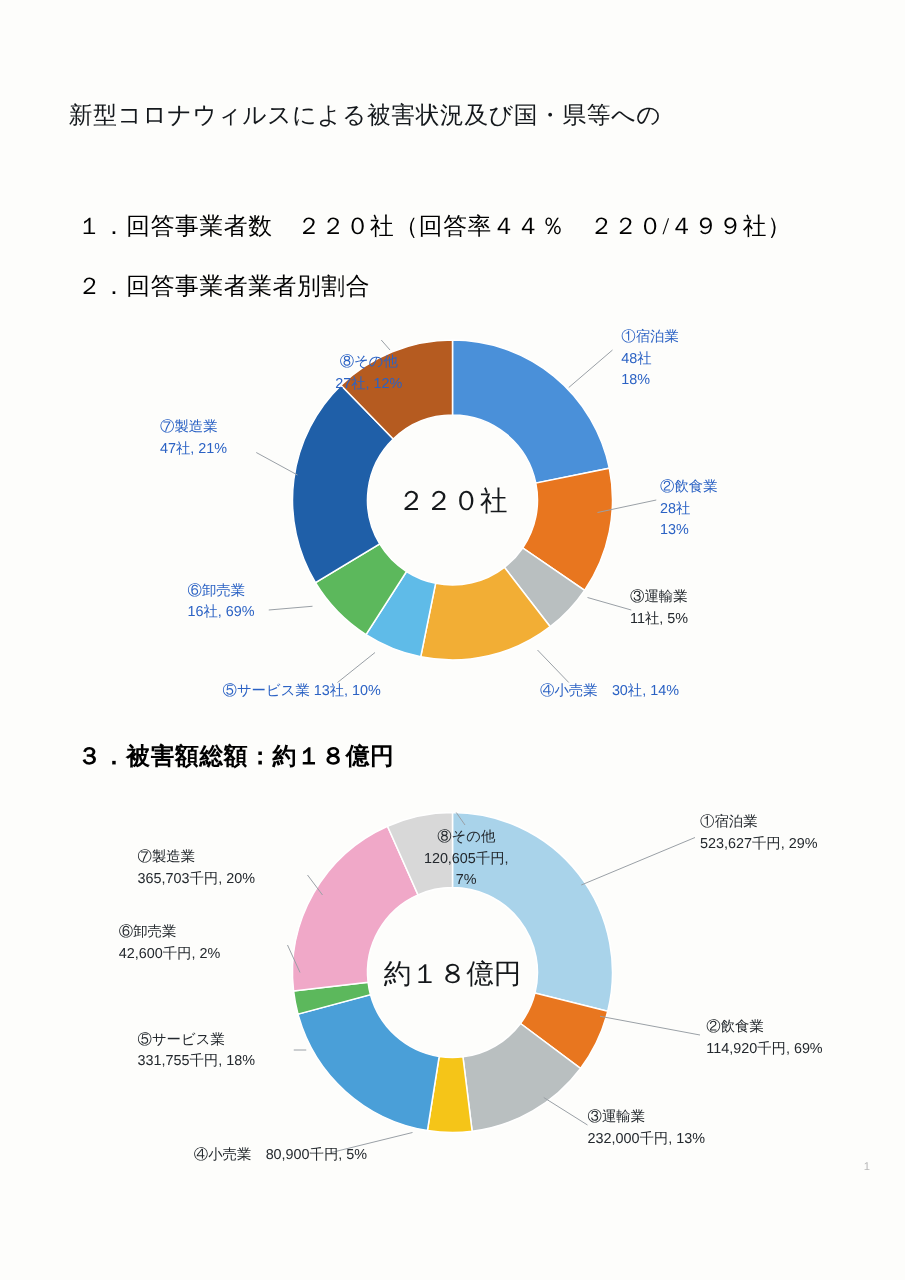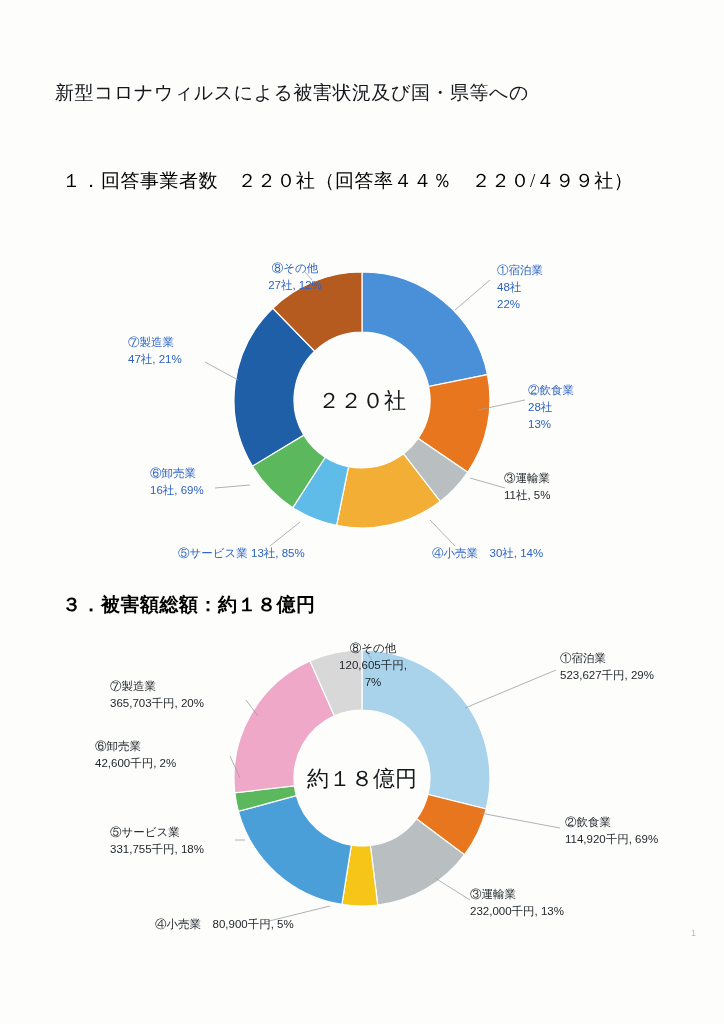--- a/index.html
+++ b/index.html
@@ -66,21 +66,21 @@
   .callout {
     position: absolute;
     font-family: "Liberation Sans", sans-serif;
     font-size: 11.5px;
     line-height: 17px;
     white-space: nowrap;
   }
   .callout.blue { color: #2b62c4; }
   .callout.dark { color: #23282d; }
   .callout .l2 { display: block; }
-  .callout.center { text-align: center; }
+  .callout.center { text-align: center; margin-top: 22px; }
   .callout.right { text-align: left; }
 
   .page-num {
     position: absolute;
     right: 28px;
     bottom: 86px;
     font-size: 9px;
     color: #b9b9b9;
     font-family: "Liberation Sans", sans-serif;
   }
@@ -89,20 +89,21 @@
 <body>
 
 <div class="page">
 
   <div class="doc-title">
     <span>新型コロナウィルスによる被害状況及び国・県等への</span>
   </div>
 
   <div class="section sec1">１．回答事業者数　２２０社（回答率４４％　２２０/４９９社）</div>
 
+  <div class="section sec2">２．回答事業者業者別割合</div>
 
   <div class="chart-wrap" id="chart1">
     <svg class="donut-svg" id="donut1" width="724" height="320" viewBox="0 0 724 320">
         <path d="M 362 22 A 128 128 0 0 1 487.45056781982635 124.58042026934457 L 428.6456141542827 136.4958482680893 A 68 68 0 0 0 362 82 Z" fill="#4a90d9" stroke="#ffffff" stroke-width="1.2"></path>
         <path d="M 487.45056781982635 124.58042026934457 A 128 128 0 0 1 467.6604028112351 222.24873201494643 L 418.13208899346864 188.3821388829403 A 68 68 0 0 0 428.6456141542827 136.4958482680893 Z" fill="#e8761f" stroke="#ffffff" stroke-width="1.2"></path>
         <path d="M 467.6604028112351 222.24873201494643 A 128 128 0 0 1 440.16292859333606 251.36348747805124 L 403.5240558152098 203.8493527227147 A 68 68 0 0 0 418.13208899346864 188.3821388829403 Z" fill="#b9bfc0" stroke="#ffffff" stroke-width="1.2"></path>
         <path d="M 440.16292859333606 251.36348747805124 A 128 128 0 0 1 336.5804202693446 275.45056781982635 L 348.4958482680893 216.64561415428275 A 68 68 0 0 0 403.5240558152098 203.8493527227147 Z" fill="#f2ae35" stroke="#ffffff" stroke-width="1.2"></path>
         <path d="M 336.5804202693446 275.45056781982635 A 128 128 0 0 1 292.7979753656835 257.68045220239117 L 325.23642441301934 207.20524023252034 A 68 68 0 0 0 348.4958482680893 216.64561415428275 Z" fill="#5fbbe8" stroke="#ffffff" stroke-width="1.2"></path>
         <path d="M 292.7979753656835 257.68045220239117 A 128 128 0 0 1 252.3873241277966 216.0988750897871 L 303.76826594289196 185.1150273914494 A 68 68 0 0 0 325.23642441301934 207.20524023252034 Z" fill="#5cb85c" stroke="#ffffff" stroke-width="1.2"></path>
         <path d="M 252.3873241277966 216.0988750897871 A 128 128 0 0 1 272.7919912121225 58.20712899085261 L 314.60824533144006 101.23503727639044 A 68 68 0 0 0 303.76826594289196 185.1150273914494 Z" fill="#1f5fa8" stroke="#ffffff" stroke-width="1.2"></path>
@@ -114,40 +115,40 @@
         <polyline points="430,270 455,296" fill="none" stroke="#9aa0a6" stroke-width="0.8"></polyline>
         <polyline points="300,272 270,296" fill="none" stroke="#9aa0a6" stroke-width="0.8"></polyline>
         <polyline points="250,235 215,238" fill="none" stroke="#9aa0a6" stroke-width="0.8"></polyline>
         <polyline points="238,130 205,112" fill="none" stroke="#9aa0a6" stroke-width="0.8"></polyline>
         <polyline points="312,30 305,22" fill="none" stroke="#9aa0a6" stroke-width="0.8"></polyline>
       </svg>
 
     <div class="callout blue" style="left:497px; top:12px;">
       <span>①宿泊業</span>
       <span class="l2">48社</span>
-      <span class="l2">22%</span>
+      <span class="l2">18%</span>
     </div>
 
     <div class="callout blue" style="left:528px; top:132px;">
       <span>②飲食業</span>
       <span class="l2">28社</span>
       <span class="l2">13%</span>
     </div>
 
     <div class="callout dark" style="left:504px; top:220px;">
       <span>③運輸業</span>
       <span class="l2">11社, 5%</span>
     </div>
 
     <div class="callout blue" style="left:432px; top:295px;">
       <span>④小売業　30社, 14%</span>
     </div>
 
     <div class="callout blue" style="left:178px; top:295px;">
-      <span>⑤サービス業 13社, 85%</span>
+      <span>⑤サービス業 13社, 10%</span>
     </div>
 
     <div class="callout blue right" style="left:150px; top:215px; width:120px;">
       <span>⑥卸売業</span>
       <span class="l2">16社, 69%</span>
     </div>
 
     <div class="callout blue right" style="left:128px; top:84px; width:125px;">
       <span>⑦製造業</span>
       <span class="l2">47社, 21%</span>

